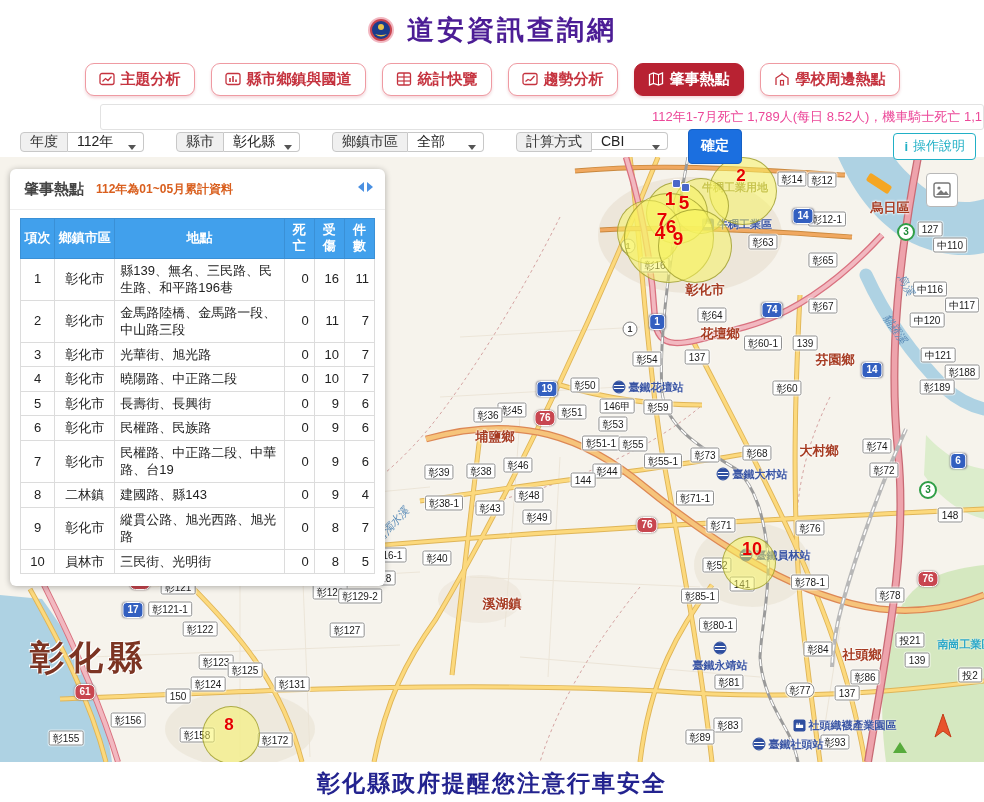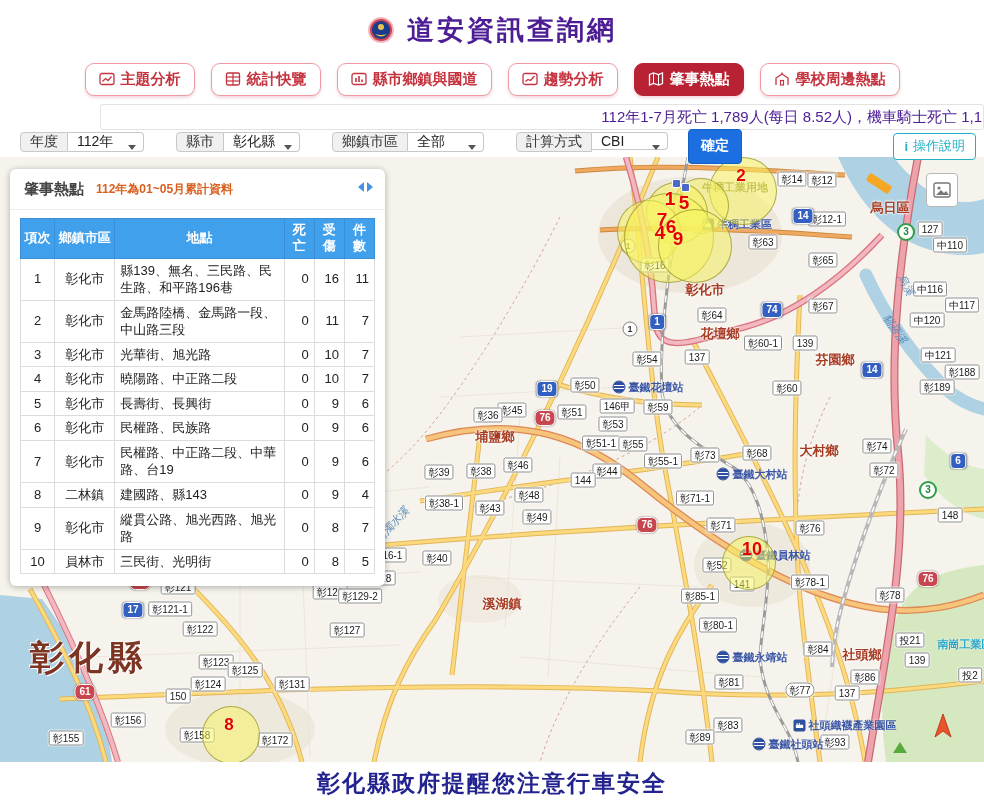--- a/index.html
+++ b/index.html
@@ -18,21 +18,21 @@
   .nav-btn{display:flex;align-items:center;gap:6px;padding:6px 13px;background:#fff;
     border:1.5px solid #ef9aa2;border-radius:9px;color:#c5333f;font-size:15px;font-weight:bold;
     box-shadow:0 2px 3px rgba(190,40,60,.18);cursor:pointer;
     font-family:"Liberation Sans","DejaVu Sans",sans-serif;}
   .nav-btn.active{background:#b82232;border-color:#b82232;color:#fff;}
   .nav-icon{display:inline-flex;width:16px;height:16px;}
   .nav-icon svg{width:16px;height:16px;}
   
   .ticker{position:absolute;top:104px;left:100px;right:0;height:24px;line-height:24px;
     border:1px solid #e2e2e2;border-radius:3px;overflow:hidden;text-align:right;
-    font-size:15px;color:#4c1d95;white-space:nowrap;padding-right:1px;background:#fff;}
+    font-size:13px;color:#ec4899;white-space:nowrap;padding-right:1px;background:#fff;}
   
   .filterbar{position:absolute;top:130px;left:8px;right:8px;height:32px;
     display:flex;align-items:center;gap:20px;z-index:30;}
   #filter-groups{display:flex;align-items:center;gap:20px;}
   .filter-group{display:flex;align-items:flex-start;height:29px;padding-left:12px;}
   .f-label{display:flex;align-items:center;background:#f0f0f0;border:1px solid #c8c8c8;
     border-radius:4px 0 0 4px;padding:0 9px;font-size:14px;color:#333;}
   .f-select{position:relative;display:flex;align-items:center;background:#fff;
     border:1px solid #c8c8c8;border-left:none;border-radius:0 4px 4px 0;
     padding:0 22px 0 9px;font-size:14px;color:#222;min-width:44px;cursor:pointer;}
@@ -127,38 +127,38 @@
         <svg viewBox="0 0 16 16">
           <rect x="1" y="2.5" width="14" height="11" rx="2" fill="none" stroke="currentColor" stroke-width="1.3"></rect>
           <polyline points="3.5,10.5 6.5,7.5 9,9.5 12.5,5.5" fill="none" stroke="currentColor" stroke-width="1.3"></polyline>
         </svg>
       </span>
       <span class="nav-label">主題分析</span>
     </button>
     <button class="nav-btn">
       <span class="nav-icon">
         <svg viewBox="0 0 16 16">
+          <rect x="1" y="2.5" width="14" height="11" rx="2" fill="none" stroke="currentColor" stroke-width="1.3"></rect>
+          <line x1="5" y1="11" x2="5" y2="7" stroke="currentColor" stroke-width="1.6"></line>
+          <line x1="8" y1="11" x2="8" y2="5" stroke="currentColor" stroke-width="1.6"></line>
+          <line x1="11" y1="11" x2="11" y2="8.5" stroke="currentColor" stroke-width="1.6"></line>
+        </svg>
+      </span>
+      <span class="nav-label">縣市鄉鎮與國道</span>
+    </button>
+    <button class="nav-btn">
+      <span class="nav-icon">
+        <svg viewBox="0 0 16 16">
           <rect x="1.5" y="2" width="13" height="12" rx="1.5" fill="none" stroke="currentColor" stroke-width="1.3"></rect>
           <line x1="1.5" y1="6" x2="14.5" y2="6" stroke="currentColor" stroke-width="1.2"></line>
           <line x1="1.5" y1="10" x2="14.5" y2="10" stroke="currentColor" stroke-width="1.2"></line>
           <line x1="8" y1="2" x2="8" y2="14" stroke="currentColor" stroke-width="1.2"></line>
         </svg>
       </span>
       <span class="nav-label">統計快覽</span>
-    </button>
-    <button class="nav-btn">
-      <span class="nav-icon">
-        <svg viewBox="0 0 16 16">
-          <rect x="1" y="2.5" width="14" height="11" rx="2" fill="none" stroke="currentColor" stroke-width="1.3"></rect>
-          <line x1="5" y1="11" x2="5" y2="7" stroke="currentColor" stroke-width="1.6"></line>
-          <line x1="8" y1="11" x2="8" y2="5" stroke="currentColor" stroke-width="1.6"></line>
-          <line x1="11" y1="11" x2="11" y2="8.5" stroke="currentColor" stroke-width="1.6"></line>
-        </svg>
-      </span>
-      <span class="nav-label">縣市鄉鎮與國道</span>
     </button>
     <button class="nav-btn">
       <span class="nav-icon">
         <svg viewBox="0 0 16 16">
           <rect x="1" y="2.5" width="14" height="11" rx="2" fill="none" stroke="currentColor" stroke-width="1.3"></rect>
           <polyline points="3.5,10.5 6,8.5 8.5,9.5 12.5,5" fill="none" stroke="currentColor" stroke-width="1.3"></polyline>
         </svg>
       </span>
       <span class="nav-label">趨勢分析</span>
     </button>
@@ -435,21 +435,21 @@
         <span>臺鐵花壇站</span>
       </div>
       <div class="station-lbl map-abs" style="left: 752px; top: 317px;">
         <span class="rail-icon"></span>
         <span>臺鐵大村站</span>
       </div>
       <div class="station-lbl map-abs" style="left: 775px; top: 398px;">
         <span class="rail-icon"></span>
         <span>臺鐵員林站</span>
       </div>
-      <div class="station-lbl map-abs" style="left: 752px; top: 500px;">
+      <div class="station-lbl map-abs" style="left: 720px; top: 500px; flex-direction: column;">
         <span class="rail-icon"></span>
         <span>臺鐵永靖站</span>
       </div>
       <div class="station-lbl map-abs" style="left: 788px; top: 587px;">
         <span class="rail-icon"></span>
         <span>臺鐵社頭站</span>
       </div>
       <div class="station-lbl map-abs" style="left: 845px; top: 568px;">
         <span class="factory-icon"></span>
         <span>社頭織襪產業園區</span>

